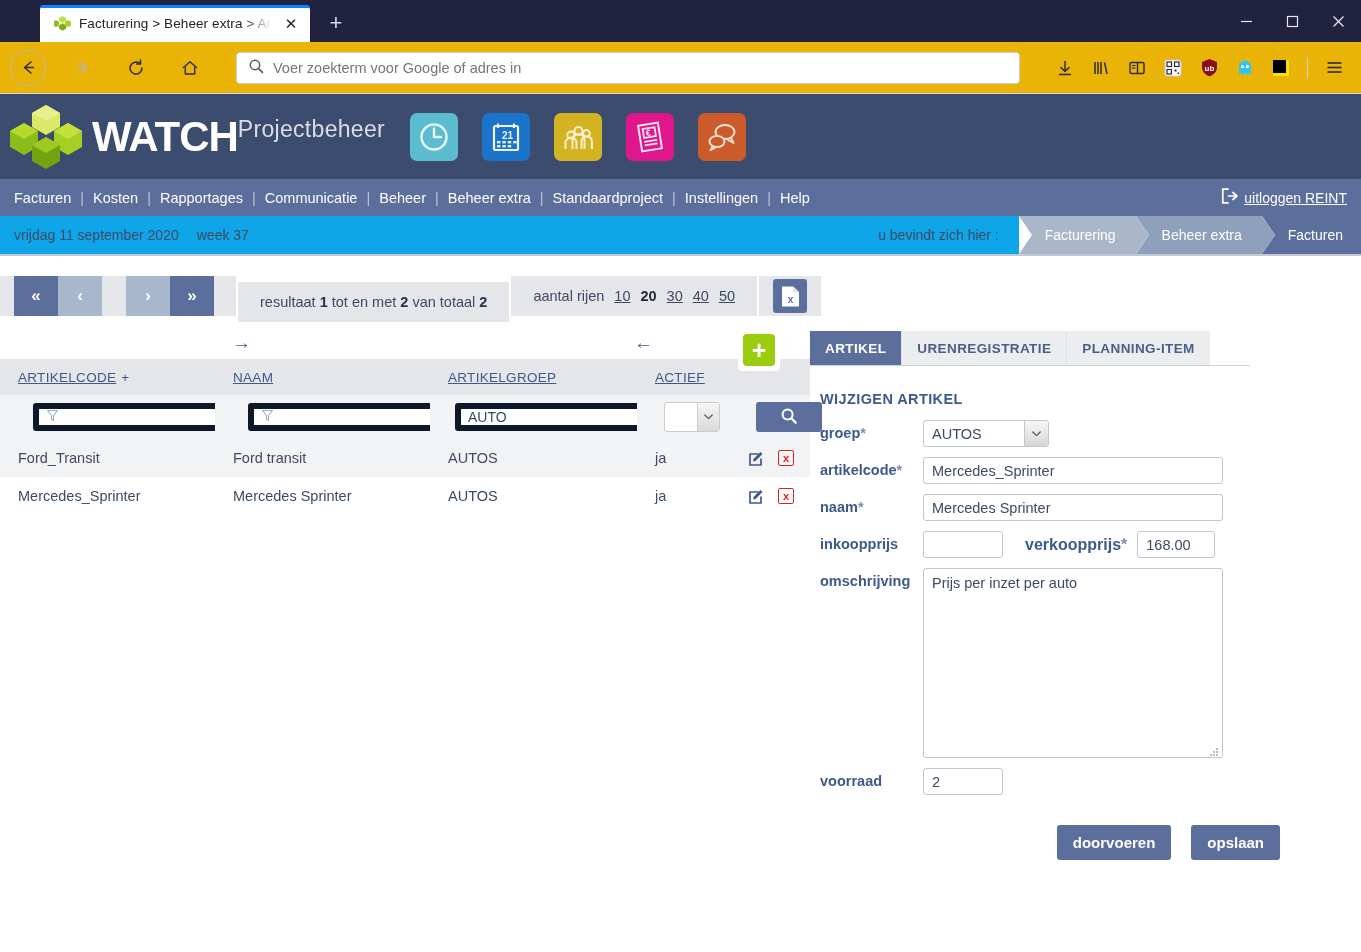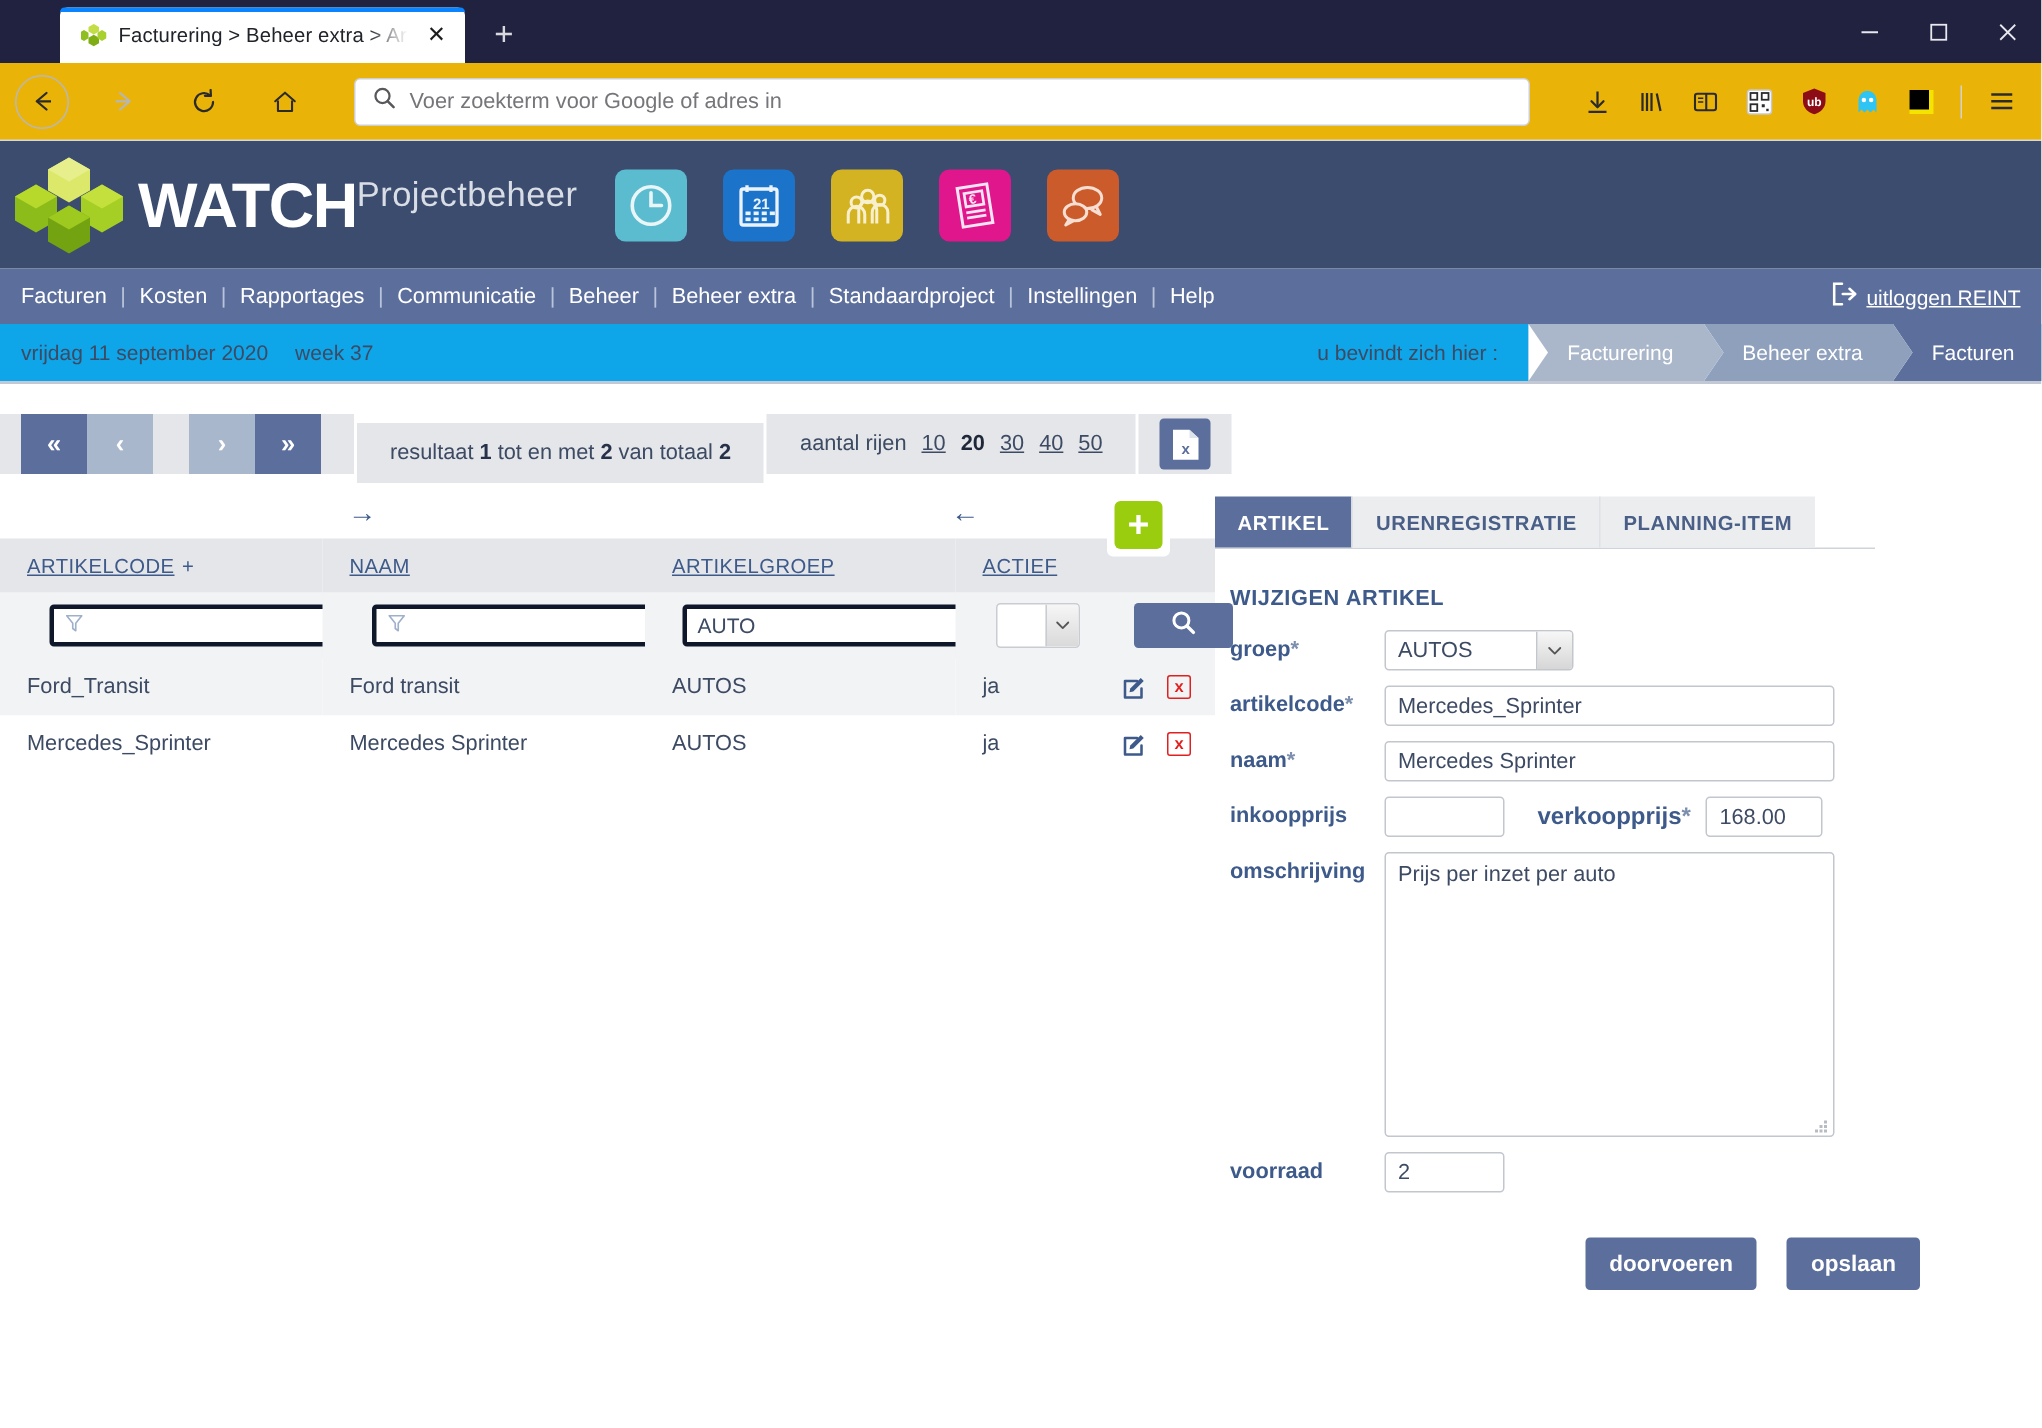--- a/index.html
+++ b/index.html
@@ -187,21 +187,21 @@
   }
   table.grid th span.u { text-decoration:underline; }
   table.grid th .plus { text-decoration:none; margin-left:5px; }
   .th-code { width:215px; }
   .th-naam { width:215px; }
   .th-groep { width:207px; }
   .th-actief { width:93px; }
   .th-act { width:80px; }
   .filterrow td { padding:7px 0 7px 0; background:#f2f3f5; }
   .fin {
-    height:28px; border:3px solid #0f172a; border-radius:3px; background:#fff;
+    height:28px; border:6px solid #0f172a; border-radius:3px; background:#fff;
     display:flex; align-items:center; padding:0 7px; font-size:14px; color:#3d4a63;
   }
   .fin.code { width:204px; margin-left:15px; }
   .fin.naam { width:204px; margin-left:15px; }
   .fin.groep { width:200px; margin-left:7px; }
   .selwrap {
     width:56px; height:30px; border:1px solid #c9ccd2; border-radius:3px;
     background:#fff; display:flex; align-items:stretch; margin-left:9px; overflow:hidden;
   }
   .selwrap .arrowbox {

